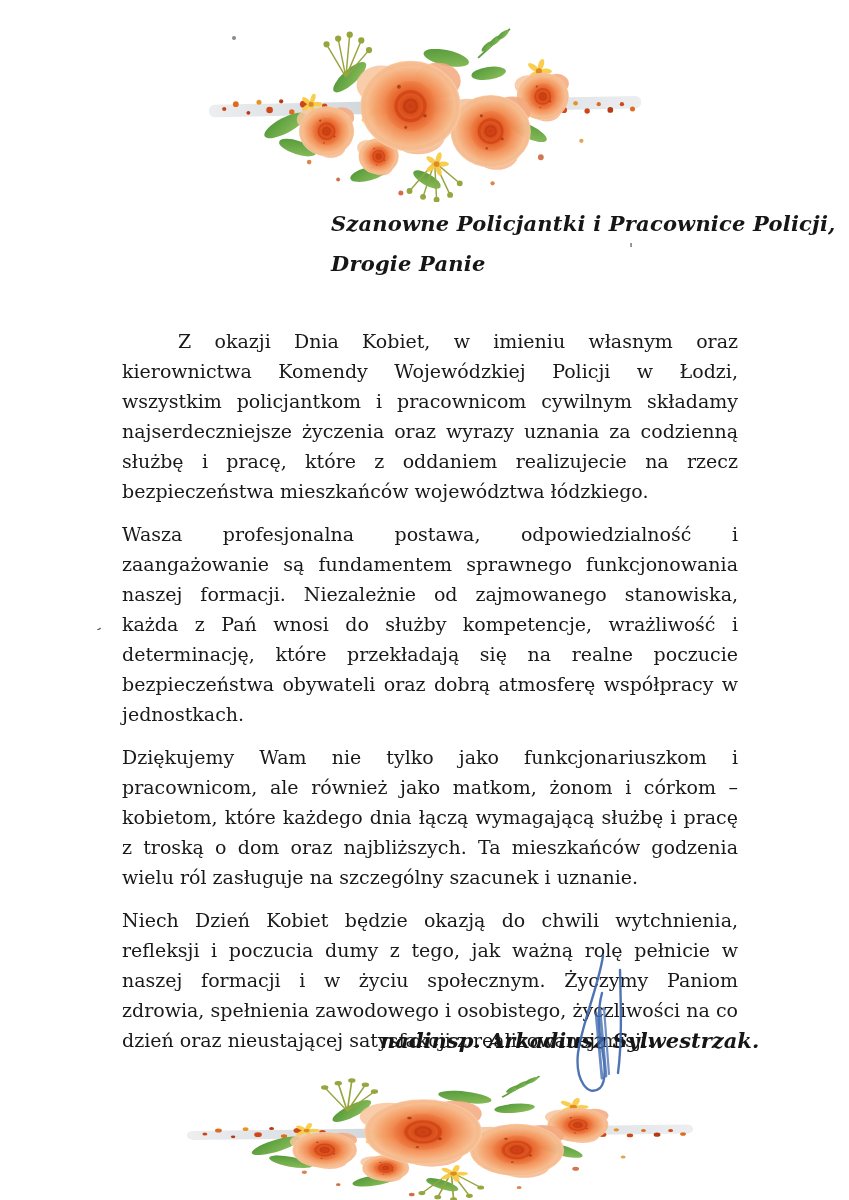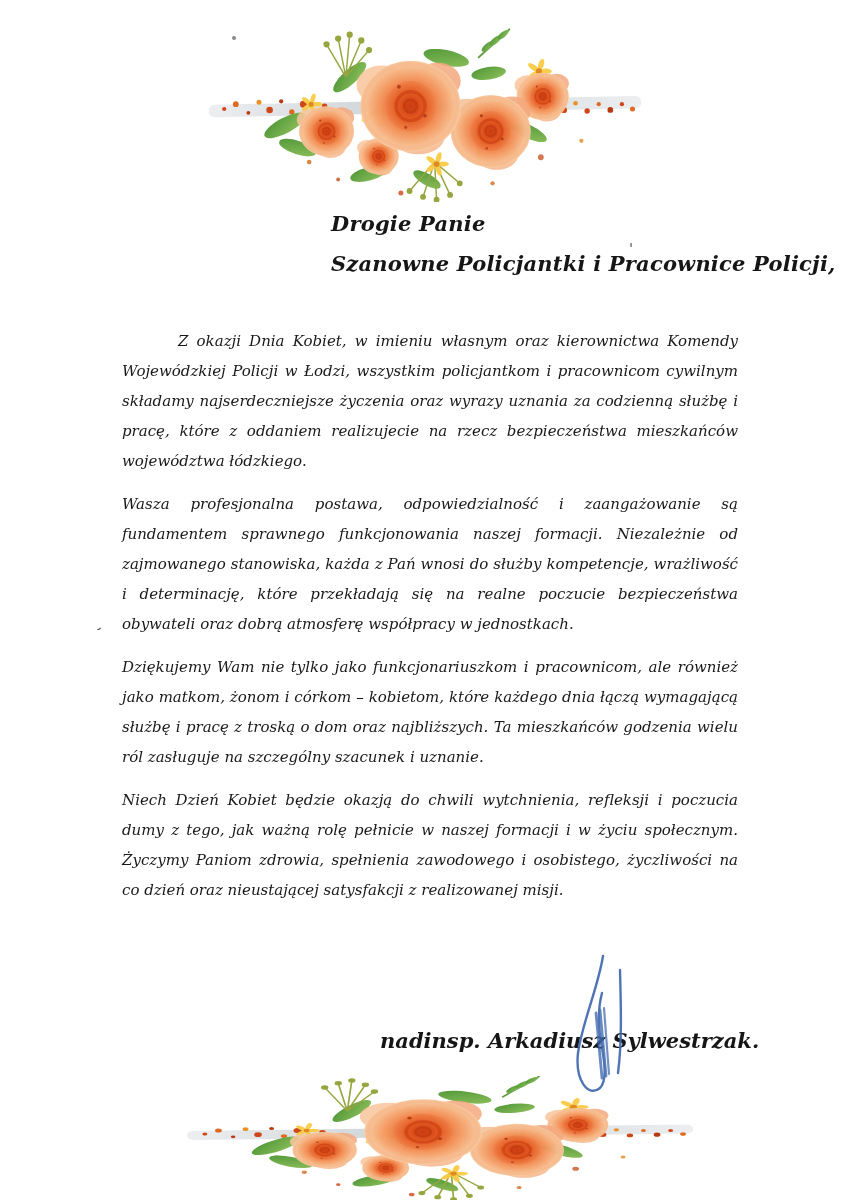--- a/index.html
+++ b/index.html
@@ -11,21 +11,21 @@
   }
   .flowers-top{position:absolute;left:203px;top:16px;width:444px;height:186px;}
   .flowers-bottom{position:absolute;left:180px;top:1068px;width:520px;height:132px;}
   .salutation{
     position:absolute;left:331px;top:204px;
     font-size:21px;font-weight:bold;font-style:italic;line-height:40px;
     letter-spacing:.2px;white-space:nowrap;
   }
   .body-text{
     position:absolute;left:122px;top:326px;width:616px;
-    font-size:15px;font-style:italic;line-height:30px;
+    font-size:19px;line-height:30px;
     text-align:justify;color:#191919;
   }
   .body-text p{margin:0 0 13px 0;}
   .body-text p.indent{text-indent:56px;}
   .sig-name{
     position:absolute;left:380px;top:1028px;width:360px;
     text-align:right;font-size:21px;font-weight:bold;font-style:italic;
     white-space:nowrap;z-index:2;
   }
   .sig-ink{position:absolute;left:558px;top:948px;width:74px;height:170px;z-index:3;}
@@ -167,22 +167,22 @@
         <use href="#rose" xlink:href="#rose" transform="translate(215,92)"></use>
       </g>
     </defs>
   </svg>
 
   <svg class="flowers-top" viewBox="0 0 460 190">
     <use href="#garland" xlink:href="#garland"></use>
   </svg>
 
   <div class="salutation">
+    <div>Szanowne Policjantki i Pracownice Policji,</div>
     <div>Drogie Panie</div>
-    <div>Szanowne Policjantki i Pracownice Policji,</div>
   </div>
 
   <div class="artifact dot" style="left:232px;top:36px;"></div>
   <div class="artifact" style="left:629px;top:240px;">'</div>
   <div class="artifact" style="left:100px;top:616px;transform:rotate(35deg);">,</div>
 
   <div class="body-text">
     <p class="indent">Z okazji Dnia Kobiet, w imieniu własnym oraz kierownictwa Komendy Wojewódzkiej Policji w Łodzi, wszystkim policjantkom i pracownicom cywilnym składamy najserdeczniejsze życzenia oraz wyrazy uznania za codzienną służbę i pracę, które z oddaniem realizujecie na rzecz bezpieczeństwa mieszkańców województwa łódzkiego.</p>
     <p>Wasza profesjonalna postawa, odpowiedzialność i zaangażowanie są fundamentem sprawnego funkcjonowania naszej formacji. Niezależnie od zajmowanego stanowiska, każda z Pań wnosi do służby kompetencje, wrażliwość i determinację, które przekładają się na realne poczucie bezpieczeństwa obywateli oraz dobrą atmosferę współpracy w jednostkach.</p>
     <p>Dziękujemy Wam nie tylko jako funkcjonariuszkom i pracownicom, ale również jako matkom, żonom i córkom – kobietom, które każdego dnia łączą wymagającą służbę i pracę z troską o dom oraz najbliższych. Ta mieszkańców godzenia wielu ról zasługuje na szczególny szacunek i uznanie.</p>

